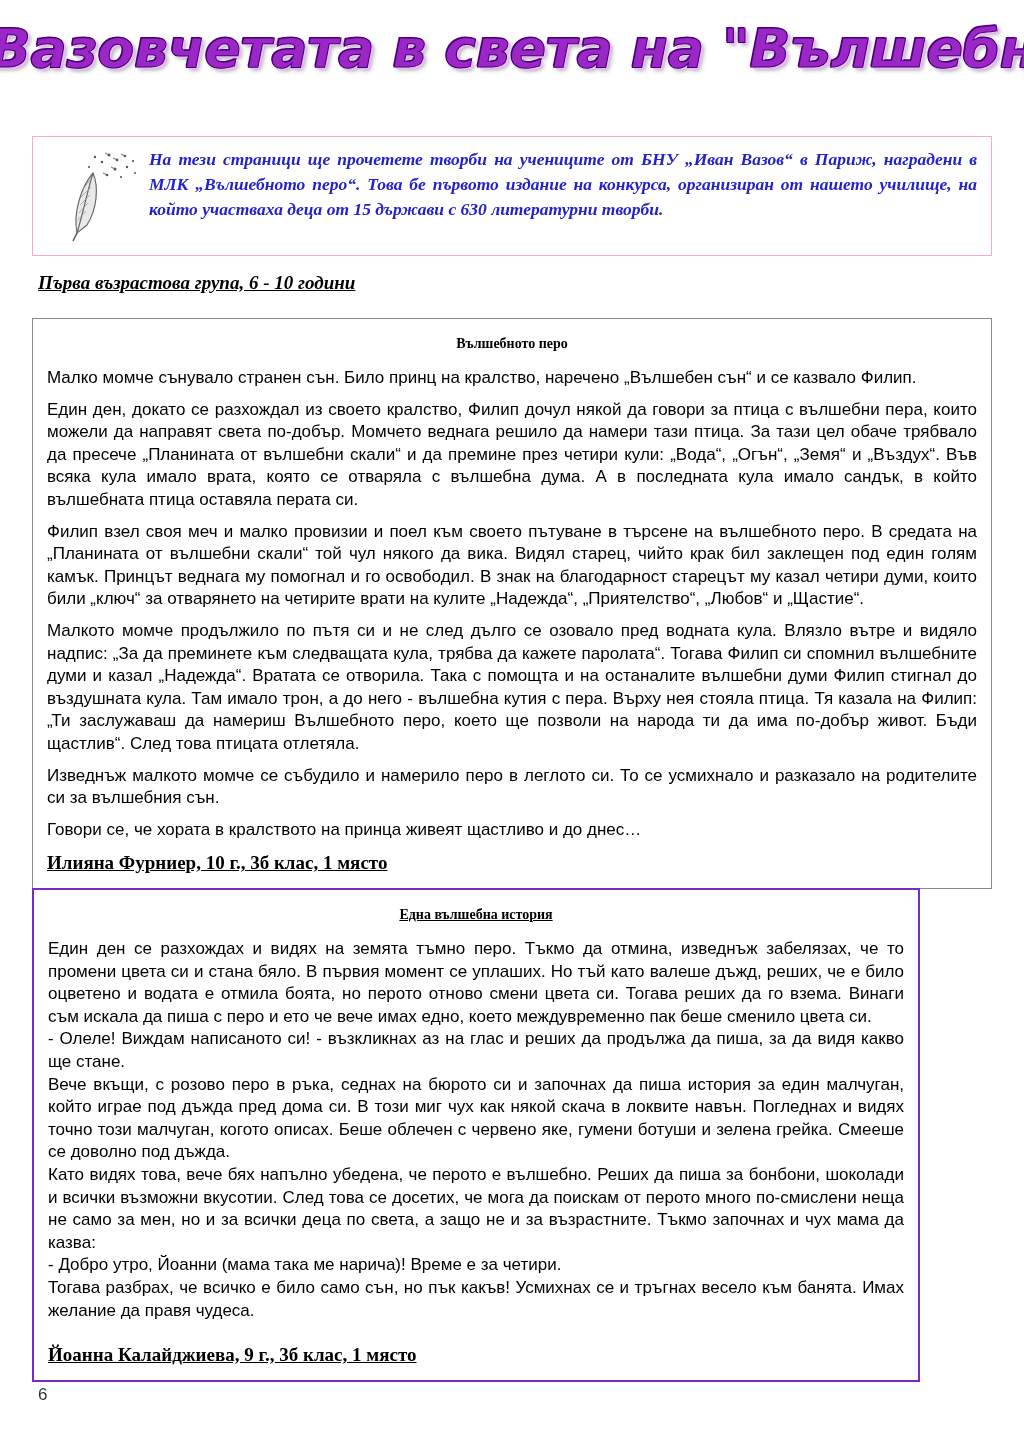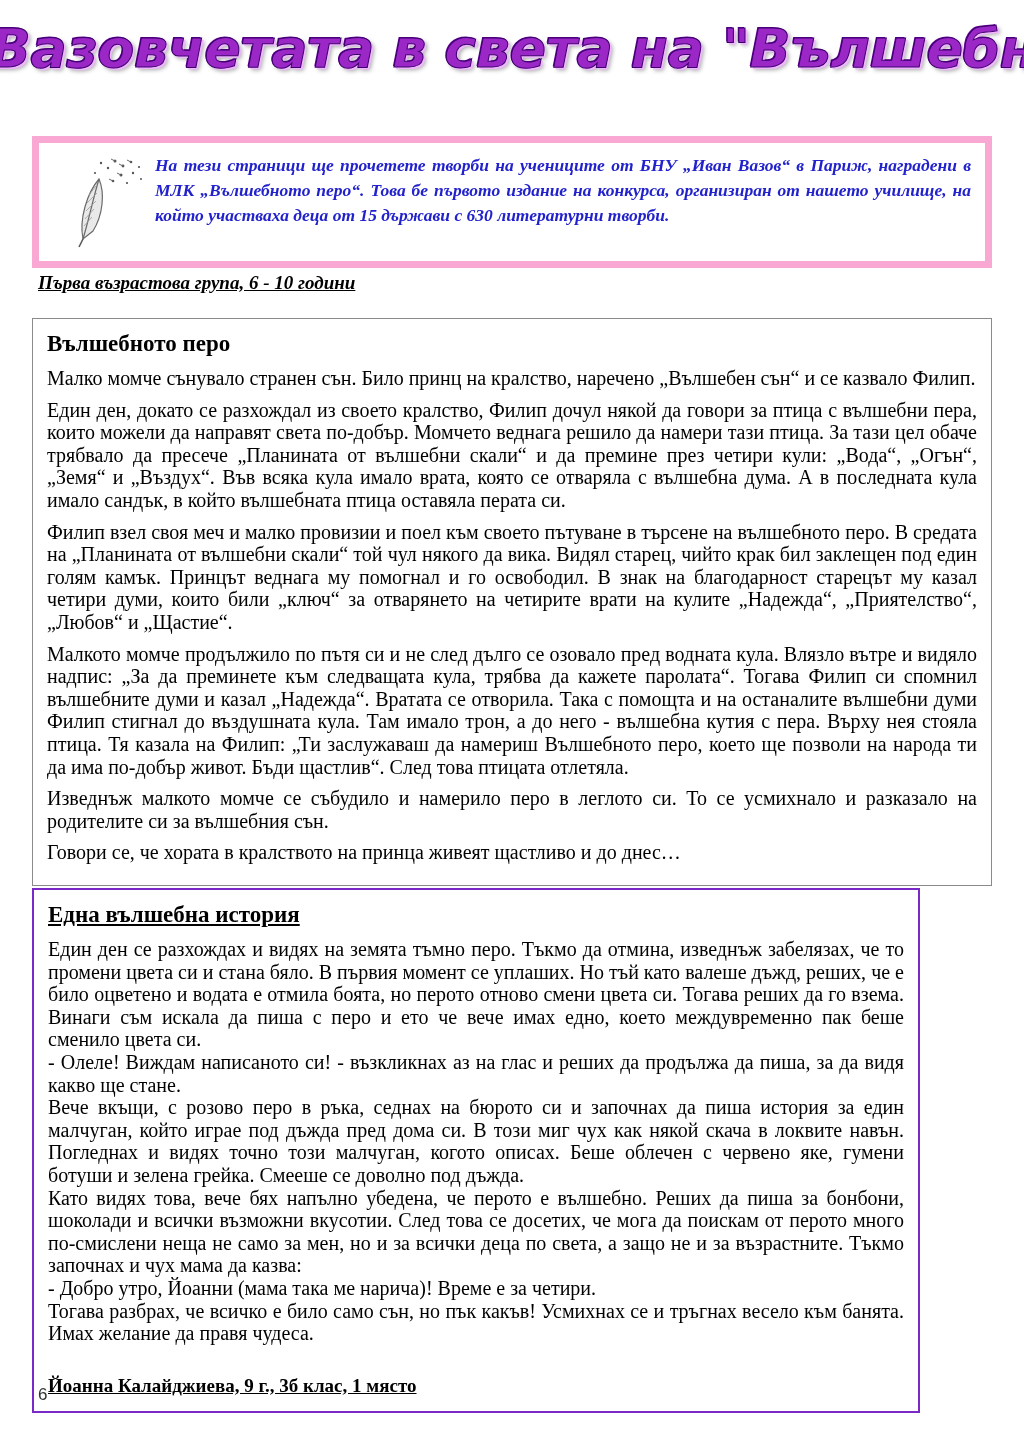--- a/index.html
+++ b/index.html
@@ -48,21 +48,21 @@
     transform: scaleX(1.02);
   }
 
   
   .intro-box {
     position: absolute;
     left: 32px;
     top: 136px;
     width: 960px;
     box-sizing: border-box;
-    border: 7px solid #f9a8d4;
+    border: 1px solid #f9a8d4;
     background: #ffffff;
     padding: 10px 14px 12px 14px;
     display: flex;
     align-items: flex-start;
     min-height: 108px;
   }
   .quill-art {
     width: 96px;
     flex: 0 0 96px;
     height: 96px;
@@ -107,50 +107,51 @@
     width: 960px;
     border: 1px solid #8a8a8a;
   }
   .article-2 {
     left: 32px;
     top: 888px;
     width: 888px;
     border: 2px solid #7a28c6;
   }
   .article-title {
-    font-family: "Liberation Serif", serif;
-    font-weight: bold;
-    font-size: 23px;
+    text-align: center;
+    font-family: "Liberation Serif", serif;
+    font-weight: bold;
+    font-size: 14px;
     line-height: 26px;
     margin: 2px 0 10px 0;
   }
   .article-2 .article-title {
     text-decoration: underline;
   }
   .para {
-    font-family: Liberation Serif, serif;
-    font-size: 20px;
+    font-family: Liberation Sans, sans-serif;
+    font-size: 17px;
     line-height: 22.6px;
     text-align: justify;
     margin: 0 0 9px 0;
     hyphens: auto;
   }
   .article-2 .para {
     margin-bottom: 0;
   }
   .byline {
     font-family: "Liberation Serif", serif;
     font-weight: bold;
     font-size: 19px;
     line-height: 26px;
     text-decoration: underline;
     margin-top: 8px;
   }
   .article-2 .byline {
-    margin-top: 28px;
+    margin-top: 20px;
   }
 
   
   .page-number {
     position: absolute;
     left: 38px;
     top: 1385px;
     font-family: "Liberation Sans", sans-serif;
     font-size: 17px;
     color: #333333;
@@ -207,20 +208,21 @@
   <div class="age-group">Първа възрастова група, 6 - 10 години</div>
 
   <div class="article article-1">
     <div class="article-title">Вълшебното перо</div>
     <p class="para">Малко момче сънувало странен сън. Било принц на кралство, наречено „Вълшебен сън“ и се казвало Филип.</p>
     <p class="para">Един ден, докато се разхождал из своето кралство, Филип дочул някой да говори за птица с вълшебни пера, които можели да направят света по-добър. Момчето веднага решило да намери тази птица. За тази цел обаче трябвало да пресече „Планината от вълшебни скали“ и да премине през четири кули: „Вода“, „Огън“, „Земя“ и „Въздух“. Във всяка кула имало врата, която се отваряла с вълшебна дума. А в последната кула имало сандък, в който вълшебната птица оставяла перата си.</p>
     <p class="para">Филип взел своя меч и малко провизии и поел към своето пътуване в търсене на вълшебното перо. В средата на „Планината от вълшебни скали“ той чул някого да вика. Видял старец, чийто крак бил заклещен под един голям камък. Принцът веднага му помогнал и го освободил. В знак на благодарност старецът му казал четири думи, които били „ключ“ за отварянето на четирите врати на кулите „Надежда“, „Приятелство“, „Любов“ и „Щастие“.</p>
     <p class="para">Малкото момче продължило по пътя си и не след дълго се озовало пред водната кула. Влязло вътре и видяло надпис: „За да преминете към следващата кула, трябва да кажете паролата“. Тогава Филип си спомнил вълшебните думи и казал „Надежда“. Вратата се отворила. Така с помощта и на останалите вълшебни думи Филип стигнал до въздушната кула. Там имало трон, а до него - вълшебна кутия с пера. Върху нея стояла птица. Тя казала на Филип: „Ти заслужаваш да намериш Вълшебното перо, което ще позволи на народа ти да има по-добър живот. Бъди щастлив“. След това птицата отлетяла.</p>
     <p class="para">Изведнъж малкото момче се събудило и намерило перо в леглото си. То се усмихнало и разказало на родителите си за вълшебния сън.</p>
     <p class="para">Говори се, че хората в кралството на принца живеят щастливо и до днес…</p>
+    <div class="byline">Илияна Фурниер, 10 г., 3б клас, 1 място</div>
   </div>
 
   <div class="article article-2">
     <div class="article-title">Една вълшебна история</div>
     <p class="para">Един ден се разхождах и видях на земята тъмно перо. Тъкмо да отмина,  изведнъж забелязах, че то промени цвета си и стана бяло. В първия момент се уплаших. Но тъй като валеше дъжд, реших, че е било оцветено и водата е отмила боята, но перото отново смени цвета си. Тогава реших да го взема. Винаги съм искала да пиша с перо и ето че вече имах едно, което междувременно пак беше сменило цвета си.</p>
     <p class="para">- Олеле! Виждам написаното си! - възкликнах аз на глас и реших да продължа да пиша, за да видя какво ще стане.</p>
     <p class="para">Вече вкъщи, с розово перо в ръка, седнах на бюрото си и започнах да пиша история за един малчуган, който играе под дъжда пред дома си. В този миг чух как някой скача в локвите навън. Погледнах и видях точно този малчуган, когото описах. Беше облечен с червено яке, гумени ботуши и зелена грейка. Смееше се доволно под дъжда.</p>
     <p class="para">Като видях това, вече бях напълно убедена, че перото е вълшебно. Реших да пиша за бонбони, шоколади и всички възможни вкусотии. След това се досетих, че мога да поискам от перото много по-смислени неща не само за мен, но и за всички деца по света, а защо не и за възрастните. Тъкмо започнах и чух мама да казва:</p>
     <p class="para">- Добро утро, Йоанни (мама така ме нарича)! Време е за четири.</p>
     <p class="para">Тогава разбрах, че всичко е било само сън, но пък какъв! Усмихнах се и тръгнах весело към банята. Имах желание да правя чудеса.</p>

